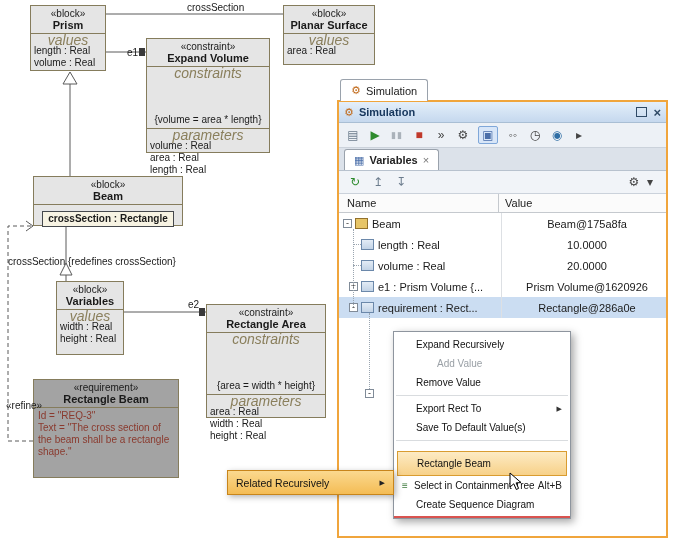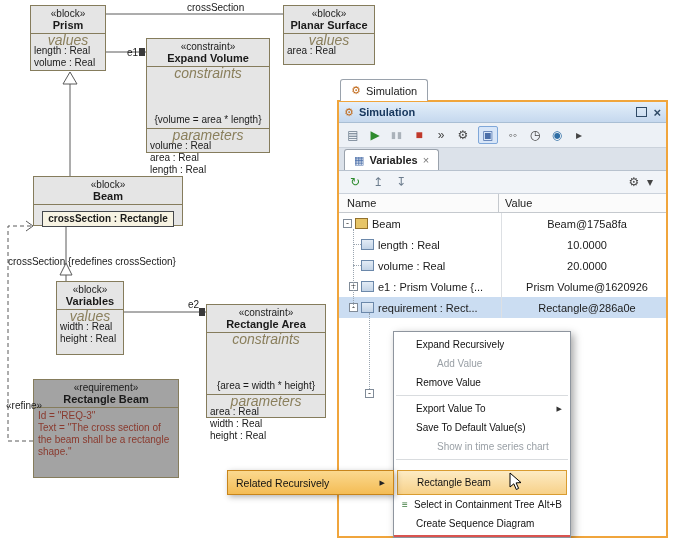--- a/index.html
+++ b/index.html
@@ -302,28 +302,25 @@
         <span class="lbl">Expand Recursively</span>
       </div>
     <div class="mi dis">
         <span class="lbl">Add Value</span>
       </div>
     <div class="mi">
         <span class="lbl">Remove Value</span>
       </div>
     <div class="msep"></div>
     <div class="mi">
-        <span class="lbl">Export Value To</span>
+        <span class="lbl">Export Rect To</span>
         <span class="arrow">▶</span>
       </div>
     <div class="mi">
         <span class="lbl">Save To Default Value(s)</span>
-      </div>
-    <div class="mi dis">
-        <span class="lbl">Show in time series chart</span>
       </div>
     <div class="msep"></div>
     <div class="mi-hl">
         <span class="lbl">Rectangle Beam</span>
       </div>
     <div class="mi has-ic">
         <span class="mic">≡</span>
         <span class="lbl">Select in Containment Tree</span>
         <span class="sc">Alt+B</span>
       </div>

